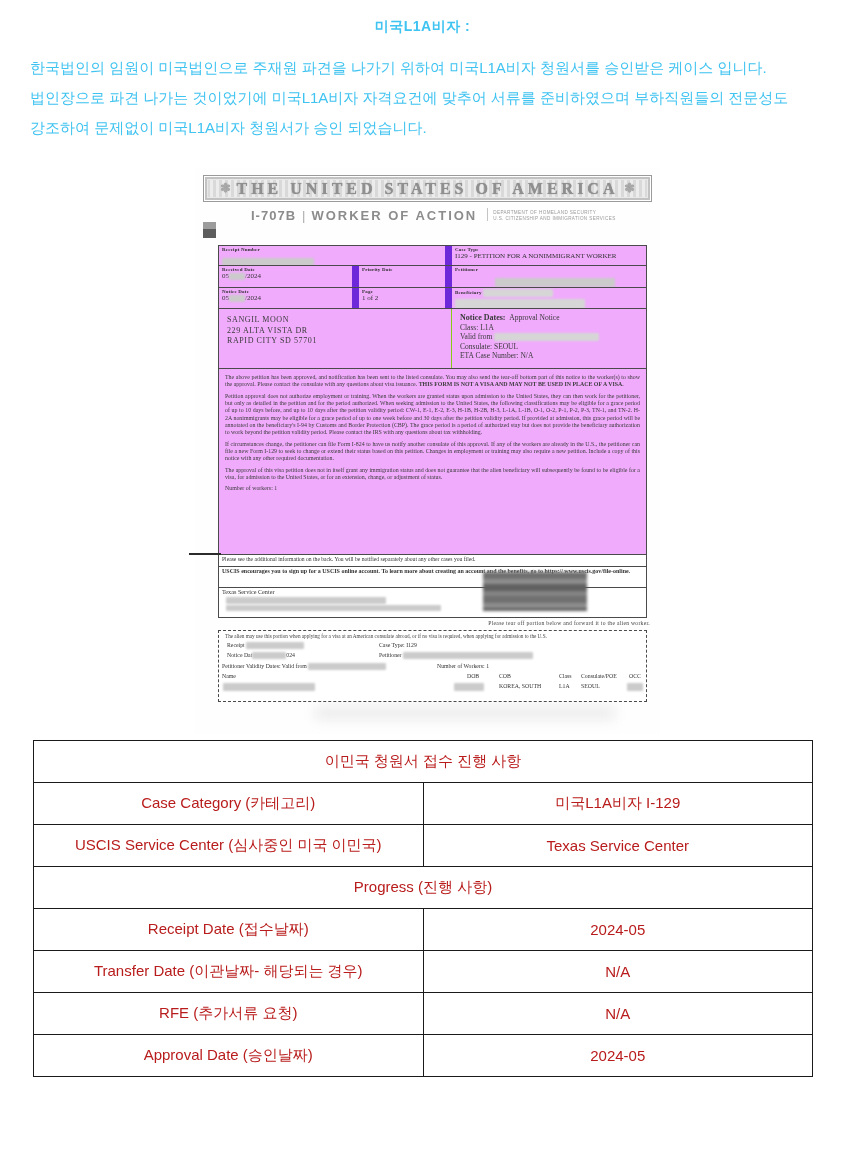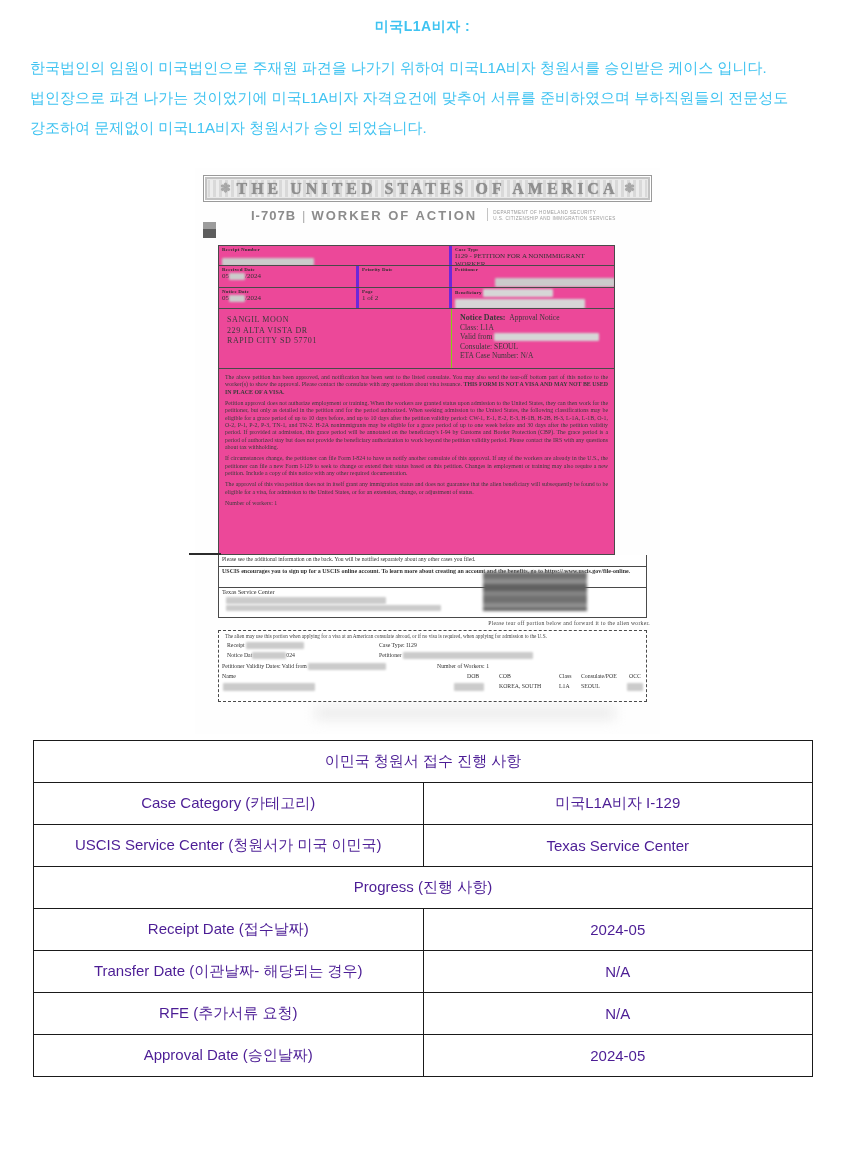--- a/index.html
+++ b/index.html
@@ -48,26 +48,26 @@
   .form-code{ font-weight:bold; font-size:13px; letter-spacing:1px; }
   .subtitle-sep{ margin:0 6px; font-size:13px; color:#aaa; }
   .form-name{ font-weight:bold; font-size:13px; letter-spacing:2px; }
   .agency{ margin-left:10px; padding-top:2px; font-size:4.6px; line-height:5.6px; color:#9a9a9a; letter-spacing:0.4px; border-left:1px solid #c4c4c4; padding-left:5px;}
   .regmark{
     position:absolute; left:8px; top:54px; width:13px; height:16px;
     background:linear-gradient(180deg,#9c9c9c 0 45%,#5d5d5d 45% 100%);
   }
 
   .formbox{
-    position:absolute; left:23px; top:77px; width:397px; height:310px;
-    border:1px solid #4a4a4a; background:#ec4899;
+    position:absolute; left:23px; top:77px; width:429px; height:310px;
+    border:1px solid #4a4a4a; background:#f0abfc;
   }
   .frow{ display:flex; border-bottom:1px solid #4a4a4a; }
   .fcell{ padding:1px 3px; overflow:hidden; }
-  .b-r{ border-right:3px solid #6d28d9; }
+  .b-r{ border-right:7px solid #6d28d9; }
   .flabel{ display:block; font-size:5px; font-weight:bold; color:#2e2e2e; letter-spacing:0.2px; }
   .fvalue{ display:block; font-size:7px; line-height:8px; color:#333; }
 
   .addr-row{ display:flex; height:60px; border-bottom:1px solid #4a4a4a; }
   .addr-left{ width:233px; border-right:1px solid #84cc16; padding:6px 0 0 8px; }
   .addr-left div{ font-size:8px; line-height:10.5px; letter-spacing:0.6px; }
   .addr-right{ flex:1; padding:4px 0 0 8px; font-size:7.5px; line-height:9.5px; }
   .addr-right b{ font-size:8px; }
 
   .docbody{ padding:5px 6px 0 6px; font-size:5.9px; line-height:7.35px; text-align:justify; color:#3c3c3c; }
@@ -101,21 +101,21 @@
   .t-abs{ position:absolute; white-space:nowrap; font-size:5.8px; }
 
   
   .status-table{
     position:absolute; left:33px; top:740px; width:780px;
     border-collapse:collapse; table-layout:fixed;
     font-family:"Liberation Sans", sans-serif;
   }
   .status-table td{
     border:1.5px solid #1a1a1a; text-align:center; vertical-align:middle;
-    height:42px; font-size:15px; color:#4c1d95; padding:0 6px;
+    height:42px; font-size:15px; color:#b91c1c; padding:0 6px;
   }
   .status-table .col-label{ width:397px; }
   .blue-label{ color:#1e1ecc; }
 </style>
 </head>
 <body>
 
 <div class="page-title">미국L1A비자 :</div>
 <div class="intro-text">한국법인의 임원이 미국법인으로 주재원 파견을 나가기 위하여 미국L1A비자 청원서를 승인받은 케이스 입니다. 법인장으로 파견 나가는 것이었기에 미국L1A비자 자격요건에 맞추어 서류를 준비하였으며 부하직원들의 전문성도 강조하여 문제없이 미국L1A비자 청원서가 승인 되었습니다.</div>
 
@@ -243,21 +243,21 @@
 <table class="status-table">
   <tbody>
     <tr>
       <td colspan="2">이민국 청원서 접수 진행 사항</td>
     </tr>
     <tr>
       <td class="col-label blue-label">Case Category (카테고리)</td>
       <td>미국L1A비자  I-129</td>
     </tr>
     <tr>
-      <td class="col-label blue-label">USCIS Service Center (청원서가 미국 이민국)</td>
+      <td class="col-label blue-label">USCIS Service Center (심사중인 미국 이민국)</td>
       <td>Texas Service Center</td>
     </tr>
     <tr>
       <td colspan="2" class="blue-label">Progress (진행 사항)</td>
     </tr>
     <tr>
       <td class="col-label">Receipt Date (접수날짜)</td>
       <td>2024-05</td>
     </tr>
     <tr>

